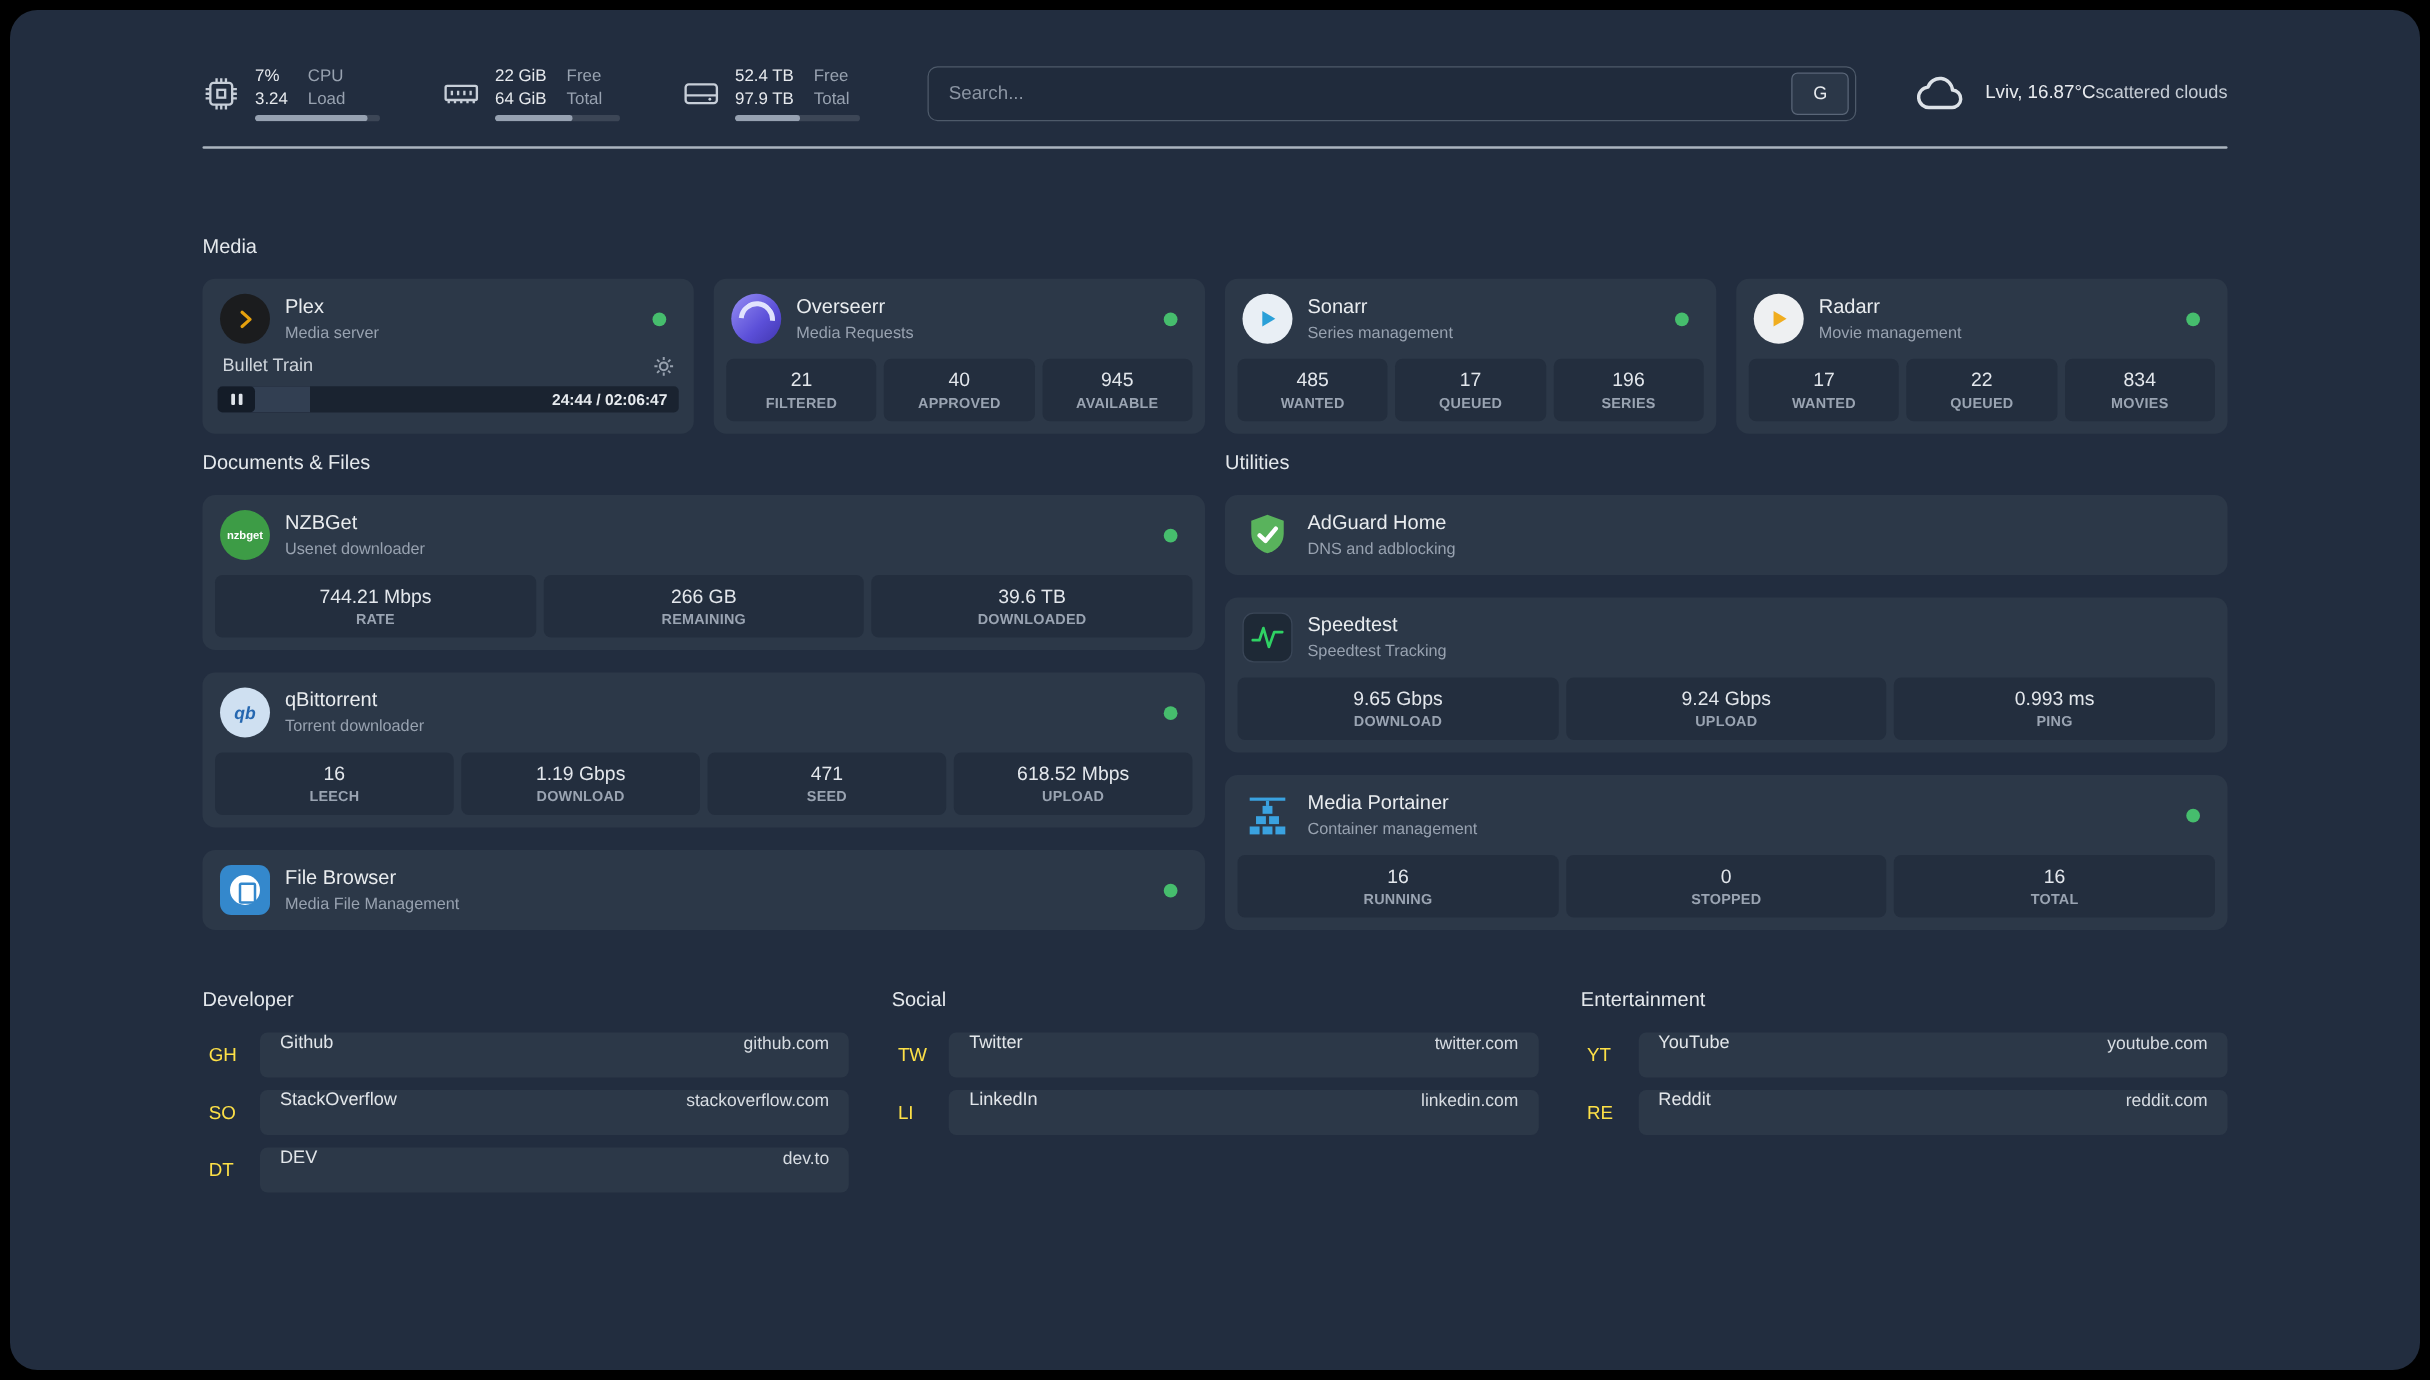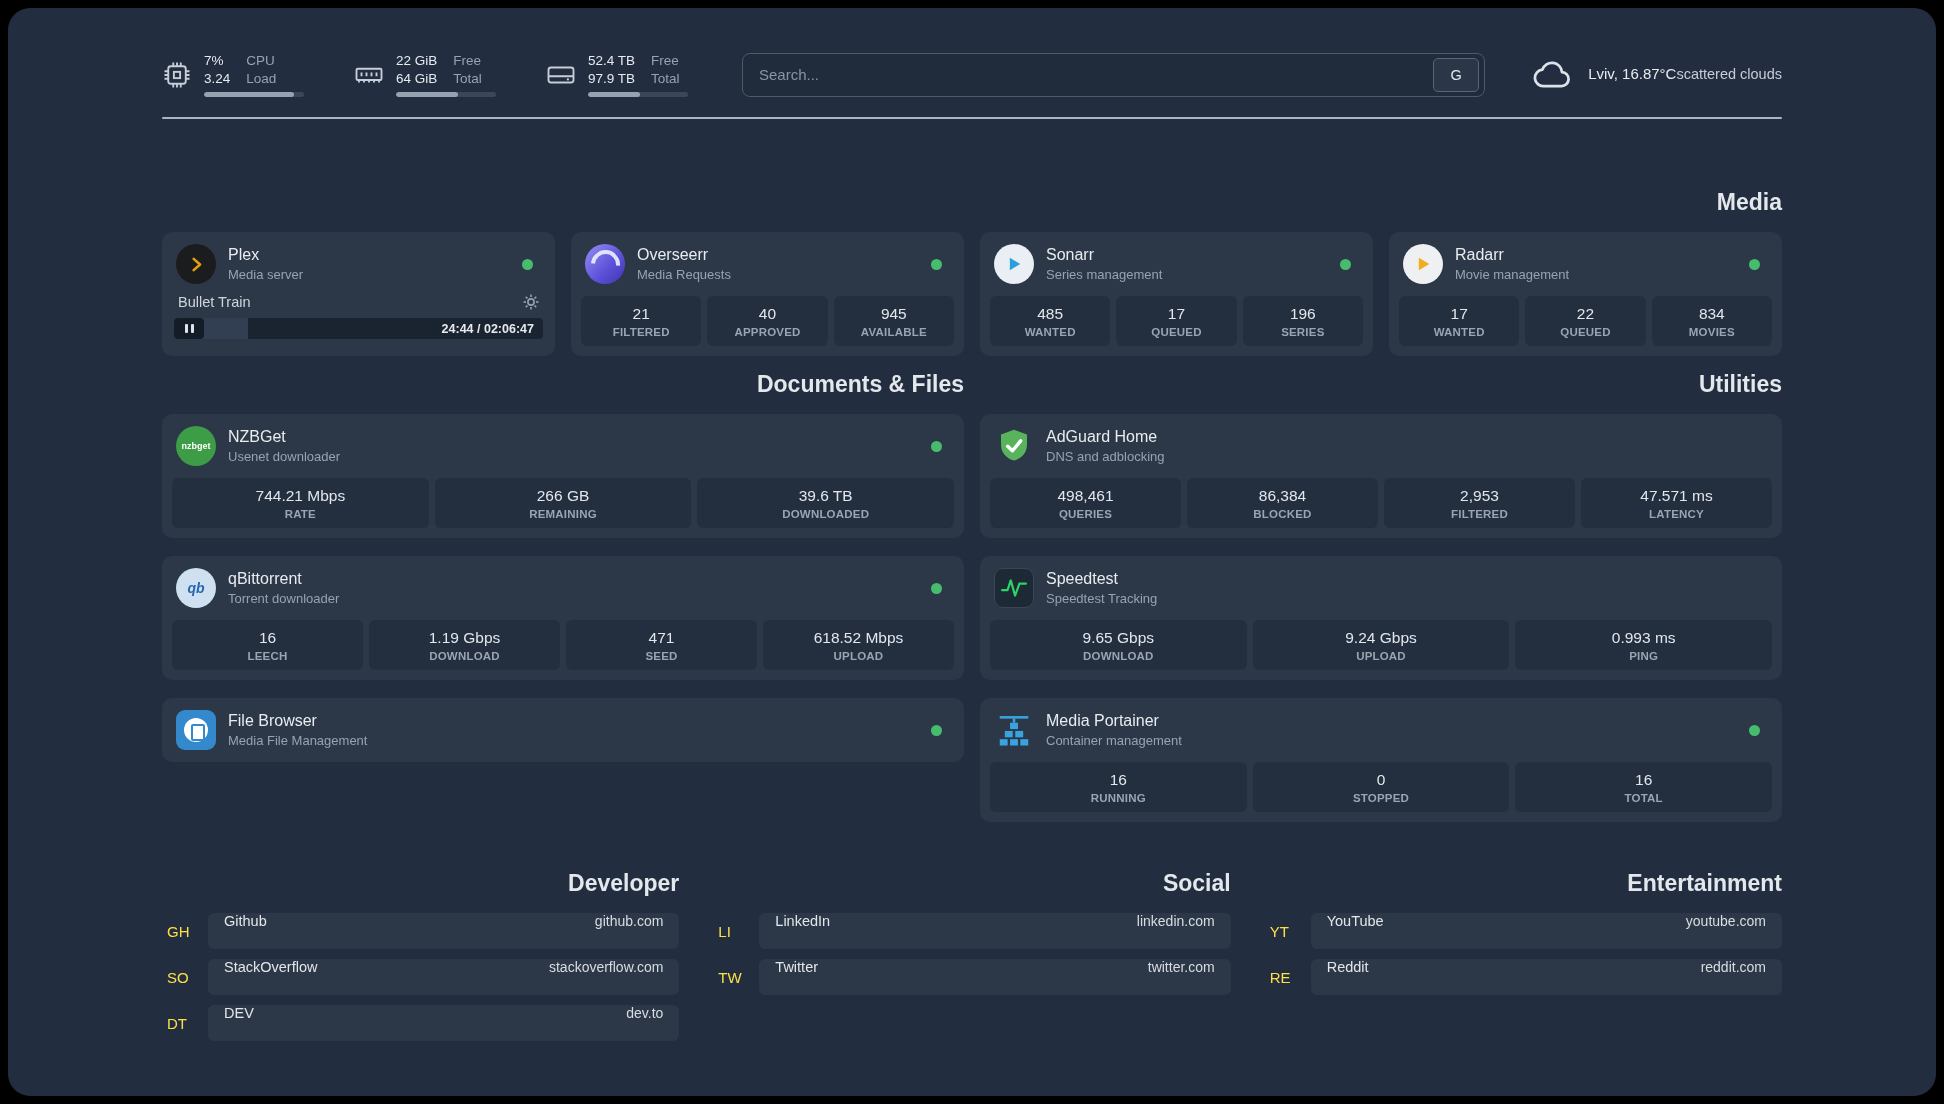--- a/index.html
+++ b/index.html
@@ -51,21 +51,21 @@
   }
   .weather { display:flex; align-items:center; gap:13px; }
   .weather-icon svg { width:44px; height:44px; display:block; }
   .weather-text { display:flex; flex-direction:row; line-height:1.35;align-items:flex-end; }
   .weather-loc { font-size:15px; color:#e8ebef; }
   .weather-cond { font-size:14.5px; color:#c6cdd6; }
 
   .divider { height:2px; background:#c3ccd6; opacity:.85; border-radius:1px; margin-top:20px; }
 
   
-  .section-title { font-size:23px; font-weight:700; color:#e4e8ec; margin-bottom:16px;text-align:right; }
+  .section-title { font-size:16px; font-weight:400; color:#e4e8ec; margin-bottom:16px; }
   .media-section { margin-top:70px; }
   .media-row { display:grid; grid-template-columns:repeat(4,1fr); gap:16px; }
   .mid-section { margin-top:15px; display:grid; grid-template-columns:1fr 1fr; gap:16px; align-items:start; }
   .col-stack { display:flex; flex-direction:column; gap:18px; }
 
   
   .card { background:#2c3848; border-radius:10px; padding:10px; cursor:pointer; }
   .card--compact { padding:10px; }
   .card-header { display:flex; align-items:center; gap:12px; padding:2px 4px; }
   .svc-text { display:flex; flex-direction:column; line-height:1.3; gap:1px; }
@@ -452,38 +452,20 @@
                 <svg width="38" height="38" viewBox="0 0 24 24">
                   <path d="M12 1.8l8.2 3v6.4c0 5.2-3.6 8.7-8.2 10-4.6-1.3-8.2-4.8-8.2-10V4.8z" fill="#59b35c"></path>
                   <polyline points="8,12.2 11,15 16.2,8.8" stroke="#fff" stroke-width="2.2" fill="none" stroke-linecap="round" stroke-linejoin="round"></polyline>
                 </svg>
               </span>
               <div class="svc-text">
                 <span class="svc-name">AdGuard Home</span>
                 <span class="svc-desc">DNS and adblocking</span>
               </div>
             </div>
-            <div class="stats">
-              <div class="stat">
-                <div class="stat-value">498,461</div>
-                <div class="stat-label">QUERIES</div>
-              </div>
-              <div class="stat">
-                <div class="stat-value">86,384</div>
-                <div class="stat-label">BLOCKED</div>
-              </div>
-              <div class="stat">
-                <div class="stat-value">2,953</div>
-                <div class="stat-label">FILTERED</div>
-              </div>
-              <div class="stat">
-                <div class="stat-value">47.571 ms</div>
-                <div class="stat-label">LATENCY</div>
-              </div>
-            </div>
           </div>
 
           <div class="card">
             <div class="card-header">
               <span class="svc-icon speedtest">
                 <svg width="26" height="26" viewBox="0 0 24 24">
                   <polyline points="1,14 6,14 9,5 13,19 17,8 23,8" stroke="#2fd264" stroke-width="2" fill="none" stroke-linecap="round" stroke-linejoin="round"></polyline>
                 </svg>
               </span>
               <div class="svc-text">
@@ -569,33 +551,33 @@
           <div class="bm-pill">
             <span class="bm-name">DEV</span>
             <span class="bm-url">dev.to</span>
           </div>
         </div>
       </div>
 
       <div>
         <h2 class="section-title">Social</h2>
         <div class="bm-row">
+          <span class="bm-abbr">TW</span>
+          <div class="bm-pill">
+            <span class="bm-name">Twitter</span>
+            <span class="bm-url">twitter.com</span>
+          </div>
+        </div>
+        <div class="bm-row">
           <span class="bm-abbr">LI</span>
           <div class="bm-pill">
             <span class="bm-name">LinkedIn</span>
             <span class="bm-url">linkedin.com</span>
           </div>
         </div>
-        <div class="bm-row">
-          <span class="bm-abbr">TW</span>
-          <div class="bm-pill">
-            <span class="bm-name">Twitter</span>
-            <span class="bm-url">twitter.com</span>
-          </div>
-        </div>
       </div>
 
       <div>
         <h2 class="section-title">Entertainment</h2>
         <div class="bm-row">
           <span class="bm-abbr">YT</span>
           <div class="bm-pill">
             <span class="bm-name">YouTube</span>
             <span class="bm-url">youtube.com</span>
           </div>

